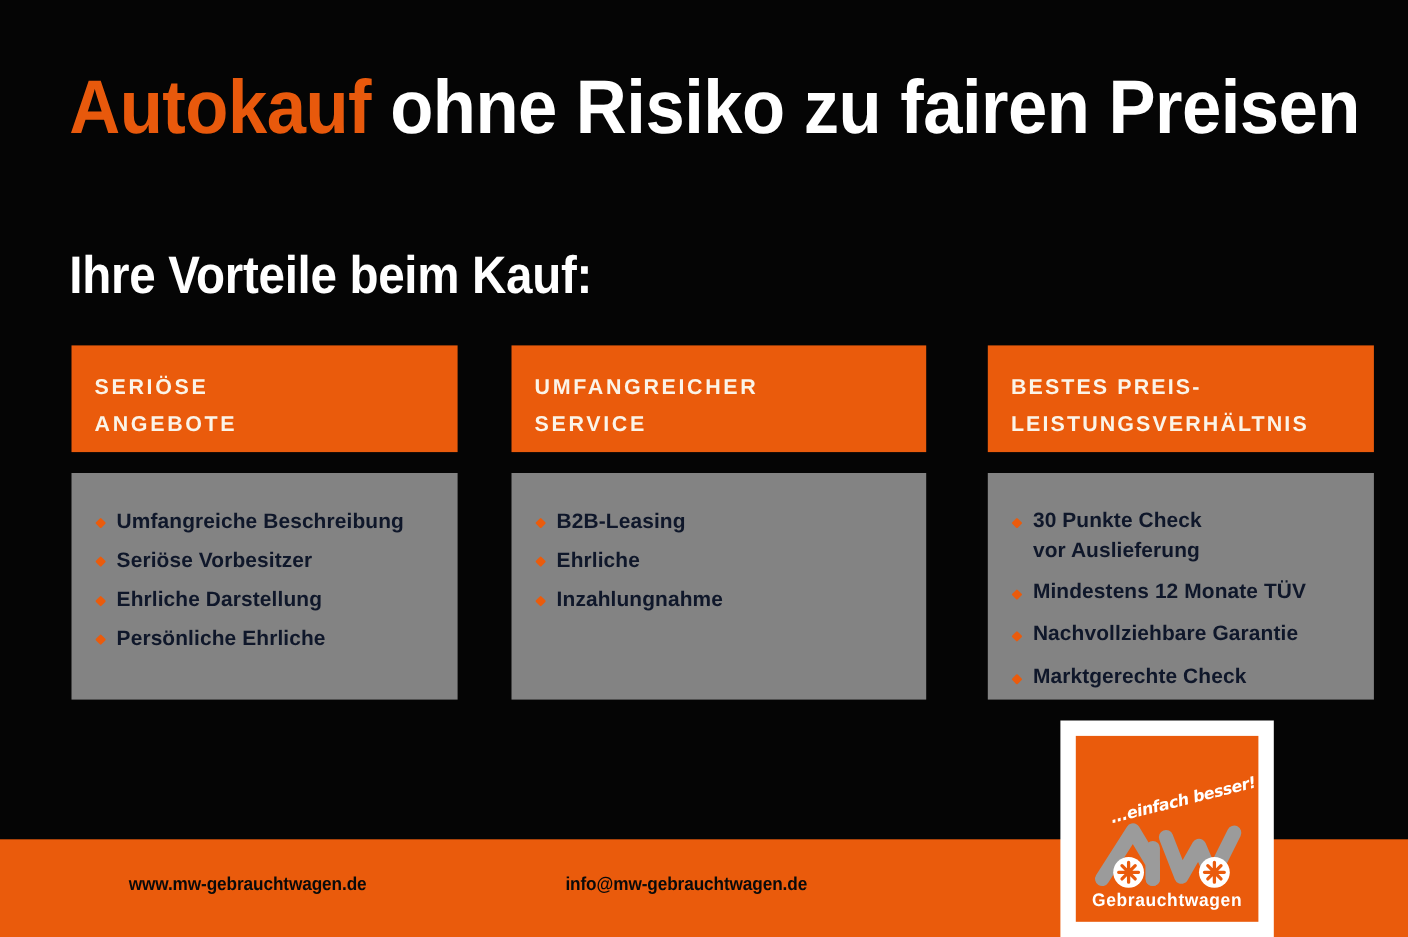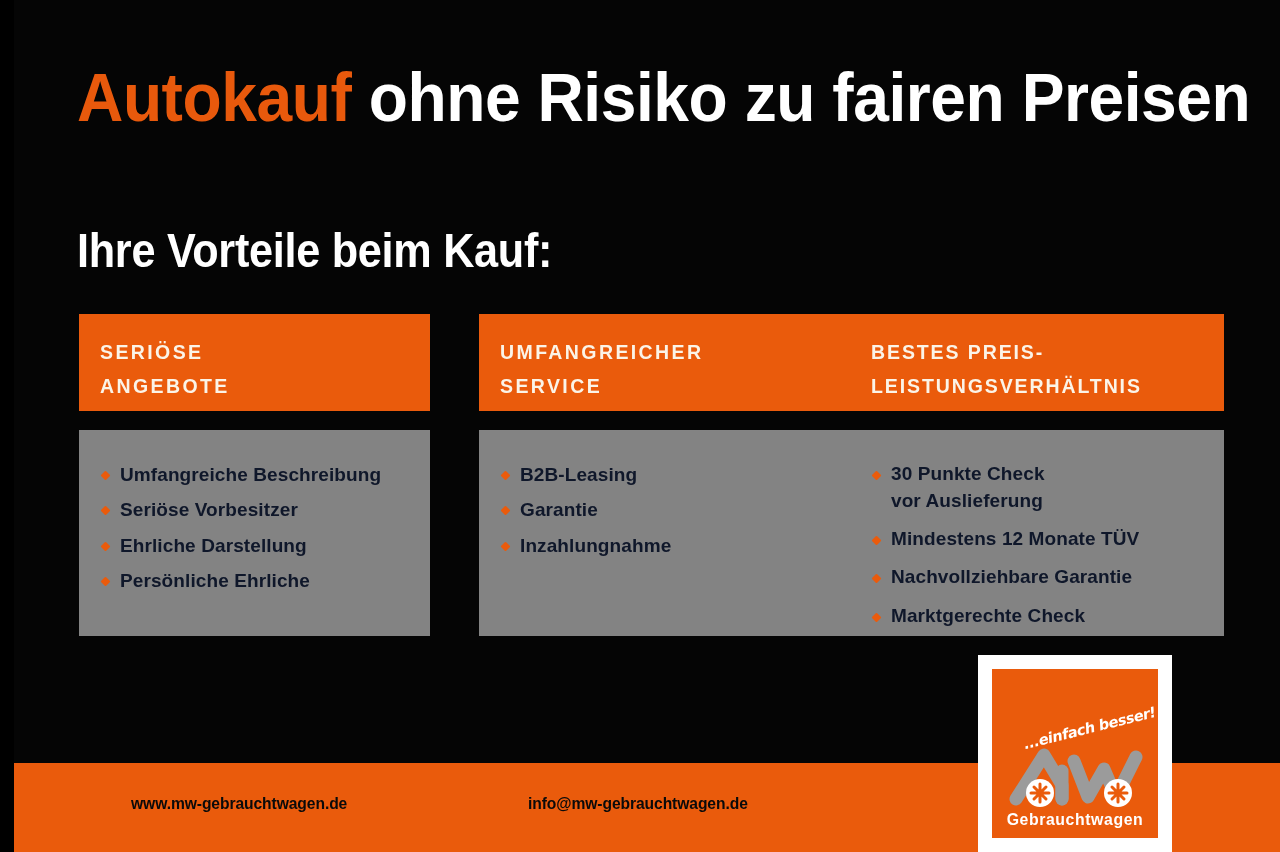--- a/index.html
+++ b/index.html
@@ -1,21 +1,21 @@
 <!DOCTYPE html>
 <html><head>
 <meta charset="utf-8">
 <style>
   html,body{margin:0;padding:0;background:#000;}
   body{
     width:1280px;height:852px;overflow:hidden;position:relative;
     font-family:"Liberation Sans","DejaVu Sans",sans-serif;
     background:#000;
   }
-  .stage{position:absolute;inset:0;background:#050505;margin-left:14px;}
+  .stage{position:absolute;inset:0;background:#050505;}
 
   
   .headline{
     position:absolute;left:63px;top:63px;width:1160px;
     font-size:69px;line-height:1.0;font-weight:bold;color:#ffffff;
     letter-spacing:-0.5px;
     transform:scaleX(0.93);transform-origin:left center;
     white-space:nowrap;
   }
   .headline .accent{color:#E8590C;}
@@ -26,21 +26,21 @@
     letter-spacing:-0.3px;
     transform:scaleX(0.9);transform-origin:left center;
     white-space:nowrap;
   }
 
   
   .cols{position:absolute;left:65px;top:314px;width:1150px;height:262px;}
   .col{position:absolute;top:0;width:351px;height:322px;}
   .col.c1{left:0px;}
   .col.c2{left:400px;padding-left:26px;}
-  .col.c3{left:771px;padding-left:23px;}
+  .col.c3{left:833px;}
 
   .col-head{
     position:absolute;left:0;top:0;width:100%;height:97px;
     background:#EA5B0C;box-sizing:border-box;
     padding:22px 0 0 21px;
   }
   .col-head .ht{
     font-size:19.5px;font-weight:bold;color:#FBF4E8;
     letter-spacing:2.4px;line-height:1.72;text-transform:uppercase;
     white-space:pre-line;
@@ -135,21 +135,21 @@
     </div>
 
     <div class="col c2">
       <div class="col-head">
         <div class="ht">UMFANGREICHER
 SERVICE</div>
       </div>
       <div class="col-body">
         <ul class="bullets">
           <li>B2B-Leasing</li>
-          <li>Garantie</li>
+          <li>Ehrliche</li>
           <li>Inzahlungnahme</li>
         </ul>
       </div>
     </div>
 
     <div class="col c3">
       <div class="col-head">
         <div class="ht">BESTES PREIS-
 LEISTUNGSVERHÄLTNIS</div>
       </div>

